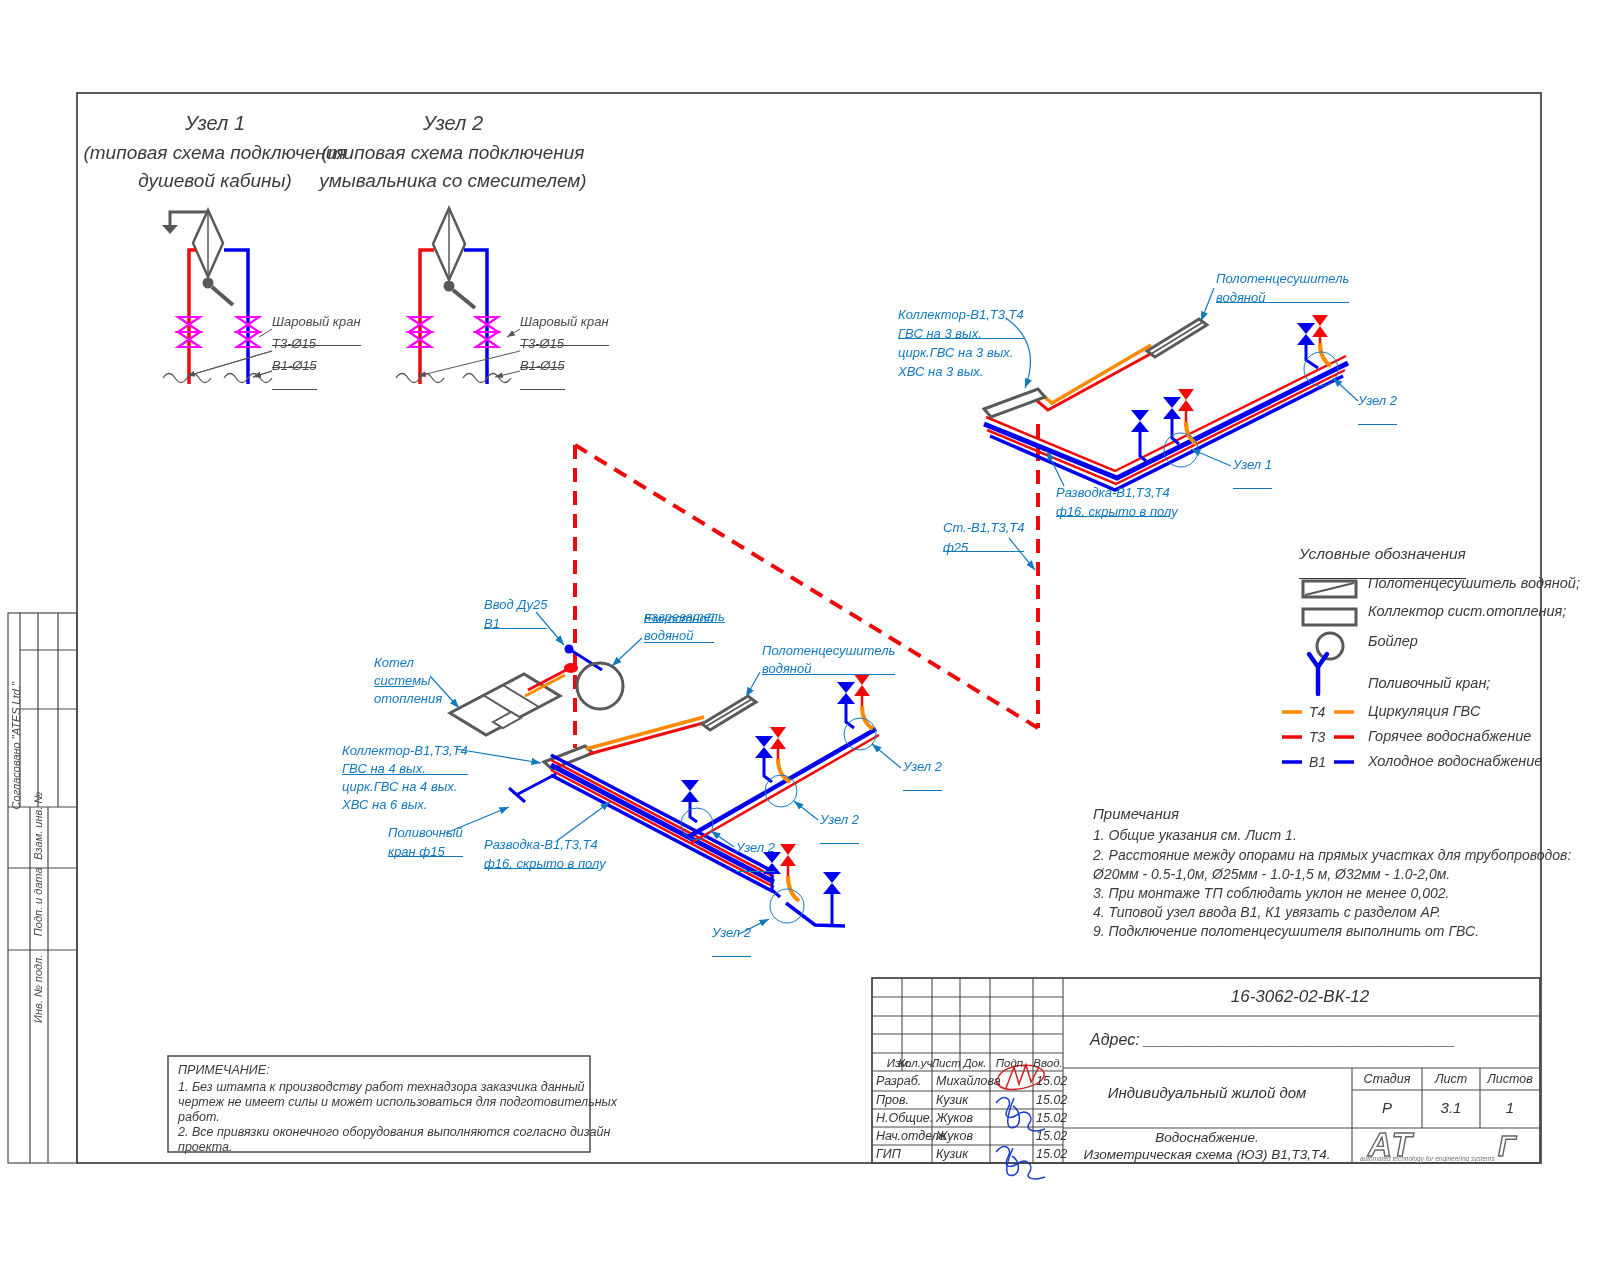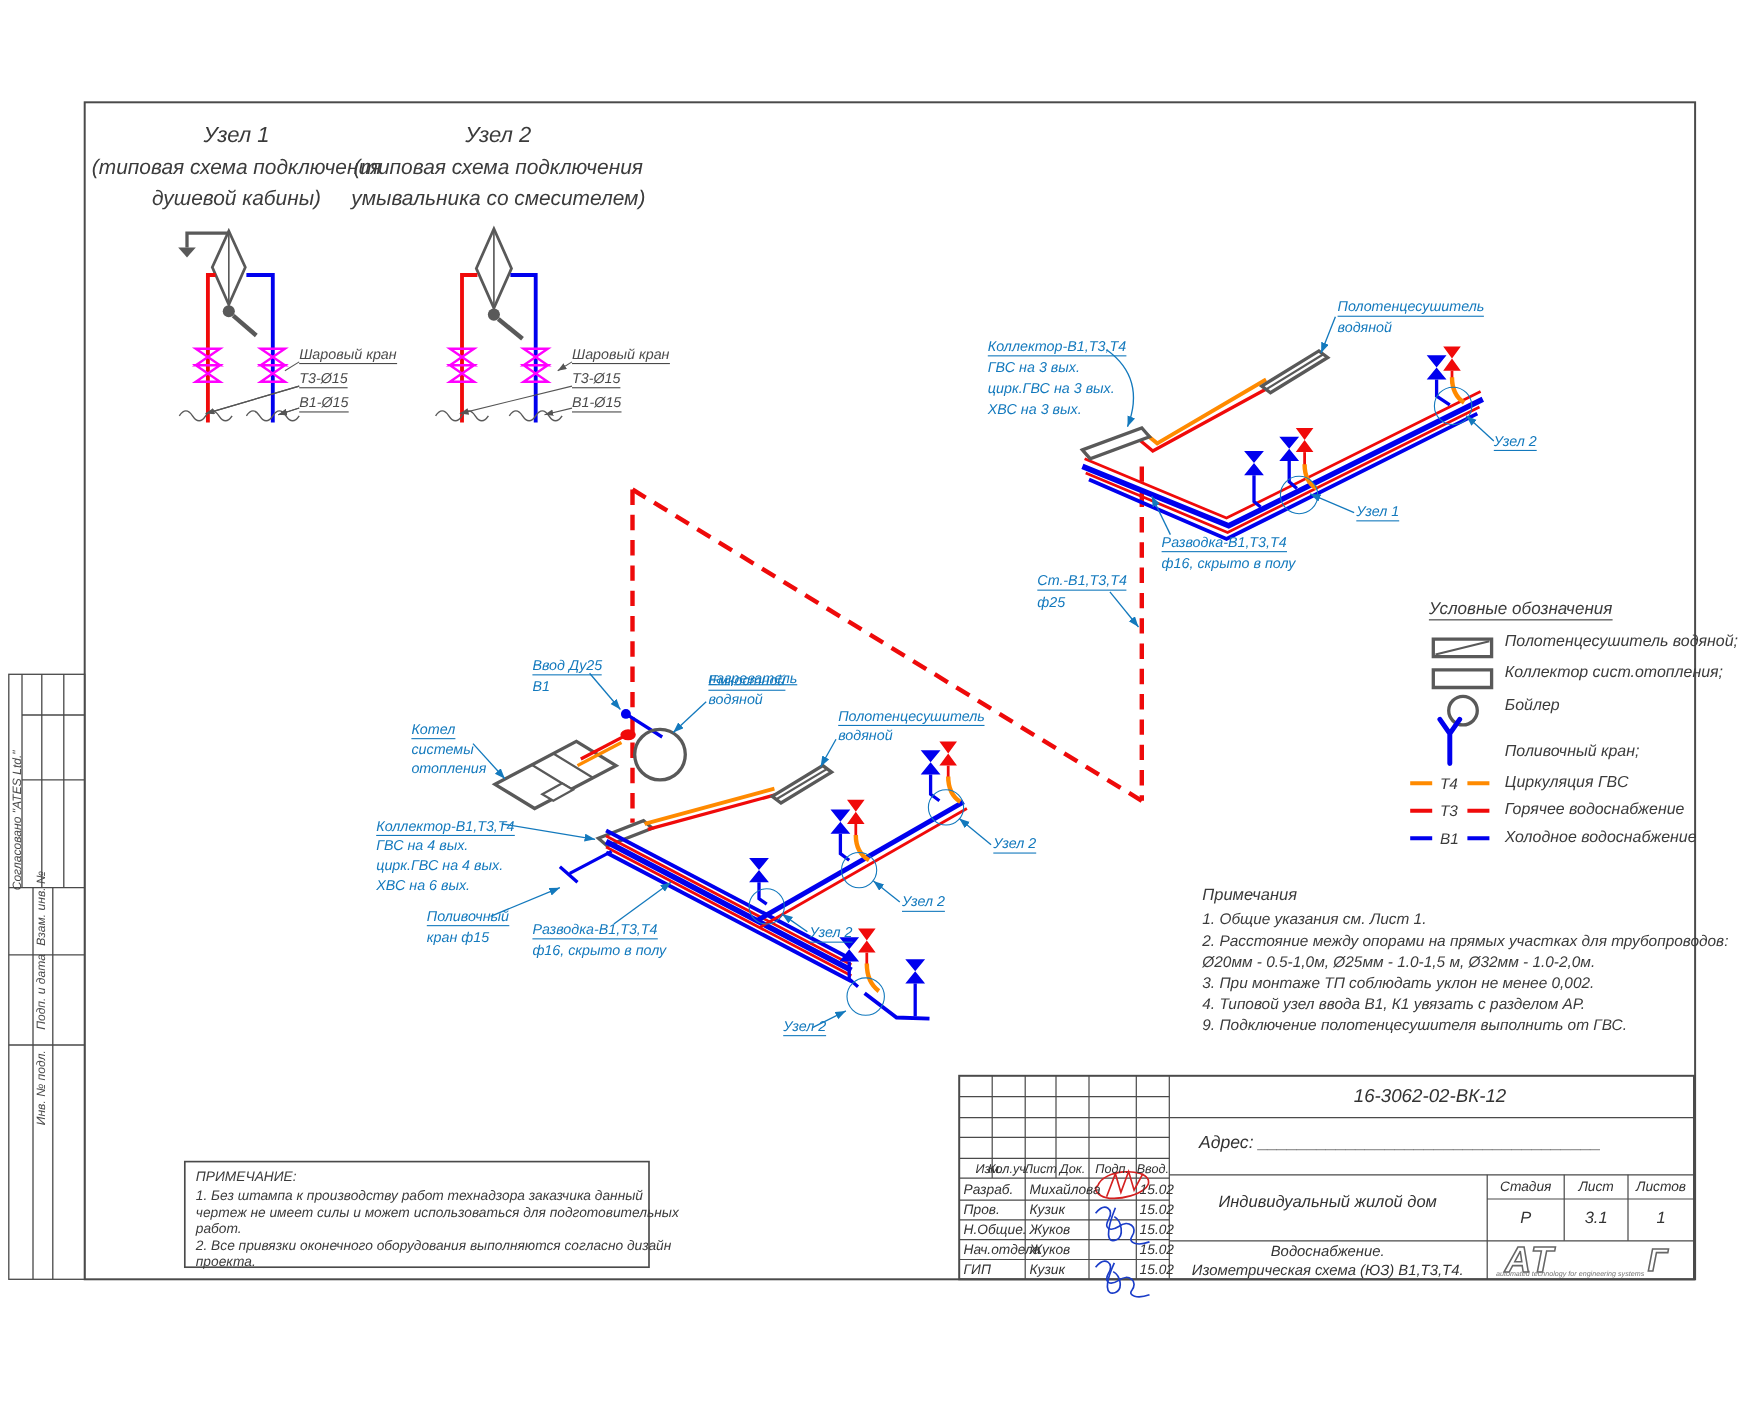--- a/index.html
+++ b/index.html
@@ -1,21 +1,21 @@
 <!DOCTYPE html>
 <html><head>
 <meta charset="utf-8">
 <style>
   html,body{margin:0;padding:0;background:#fff;}
   #cv{position:relative;width:1600px;height:1280px;background:#fff;overflow:hidden;
       font-family:"Liberation Sans",sans-serif;font-style:italic;}
   #lw{position:absolute;left:0;top:0;}
   .t{position:absolute;white-space:nowrap;color:#3b3b3b;line-height:1.05;}
   .c{color:#1379bd;font-size:13px;}
-  .ul{display:inline-block;border-bottom:1.2px solid currentColor;padding-bottom:1px;font-style:italic;}
+  .ul{display:inline-block;border-bottom:1.2px solid currentColor;padding-bottom:16px;font-style:italic;}
   .ctr{transform:translateX(-50%);}
   .dl{font-size:13px;color:#4a4a4a;}
   .tb{color:#333;font-size:12.5px;}
   .v{transform:rotate(-90deg);text-align:center;font-size:11px;color:#4a4a4a;}
   .logo{font-weight:bold;letter-spacing:3px;color:#fff;-webkit-text-stroke:1.4px #666;
         text-shadow:0 0 0 #666;}
 </style>
 </head>
 <body>
 

